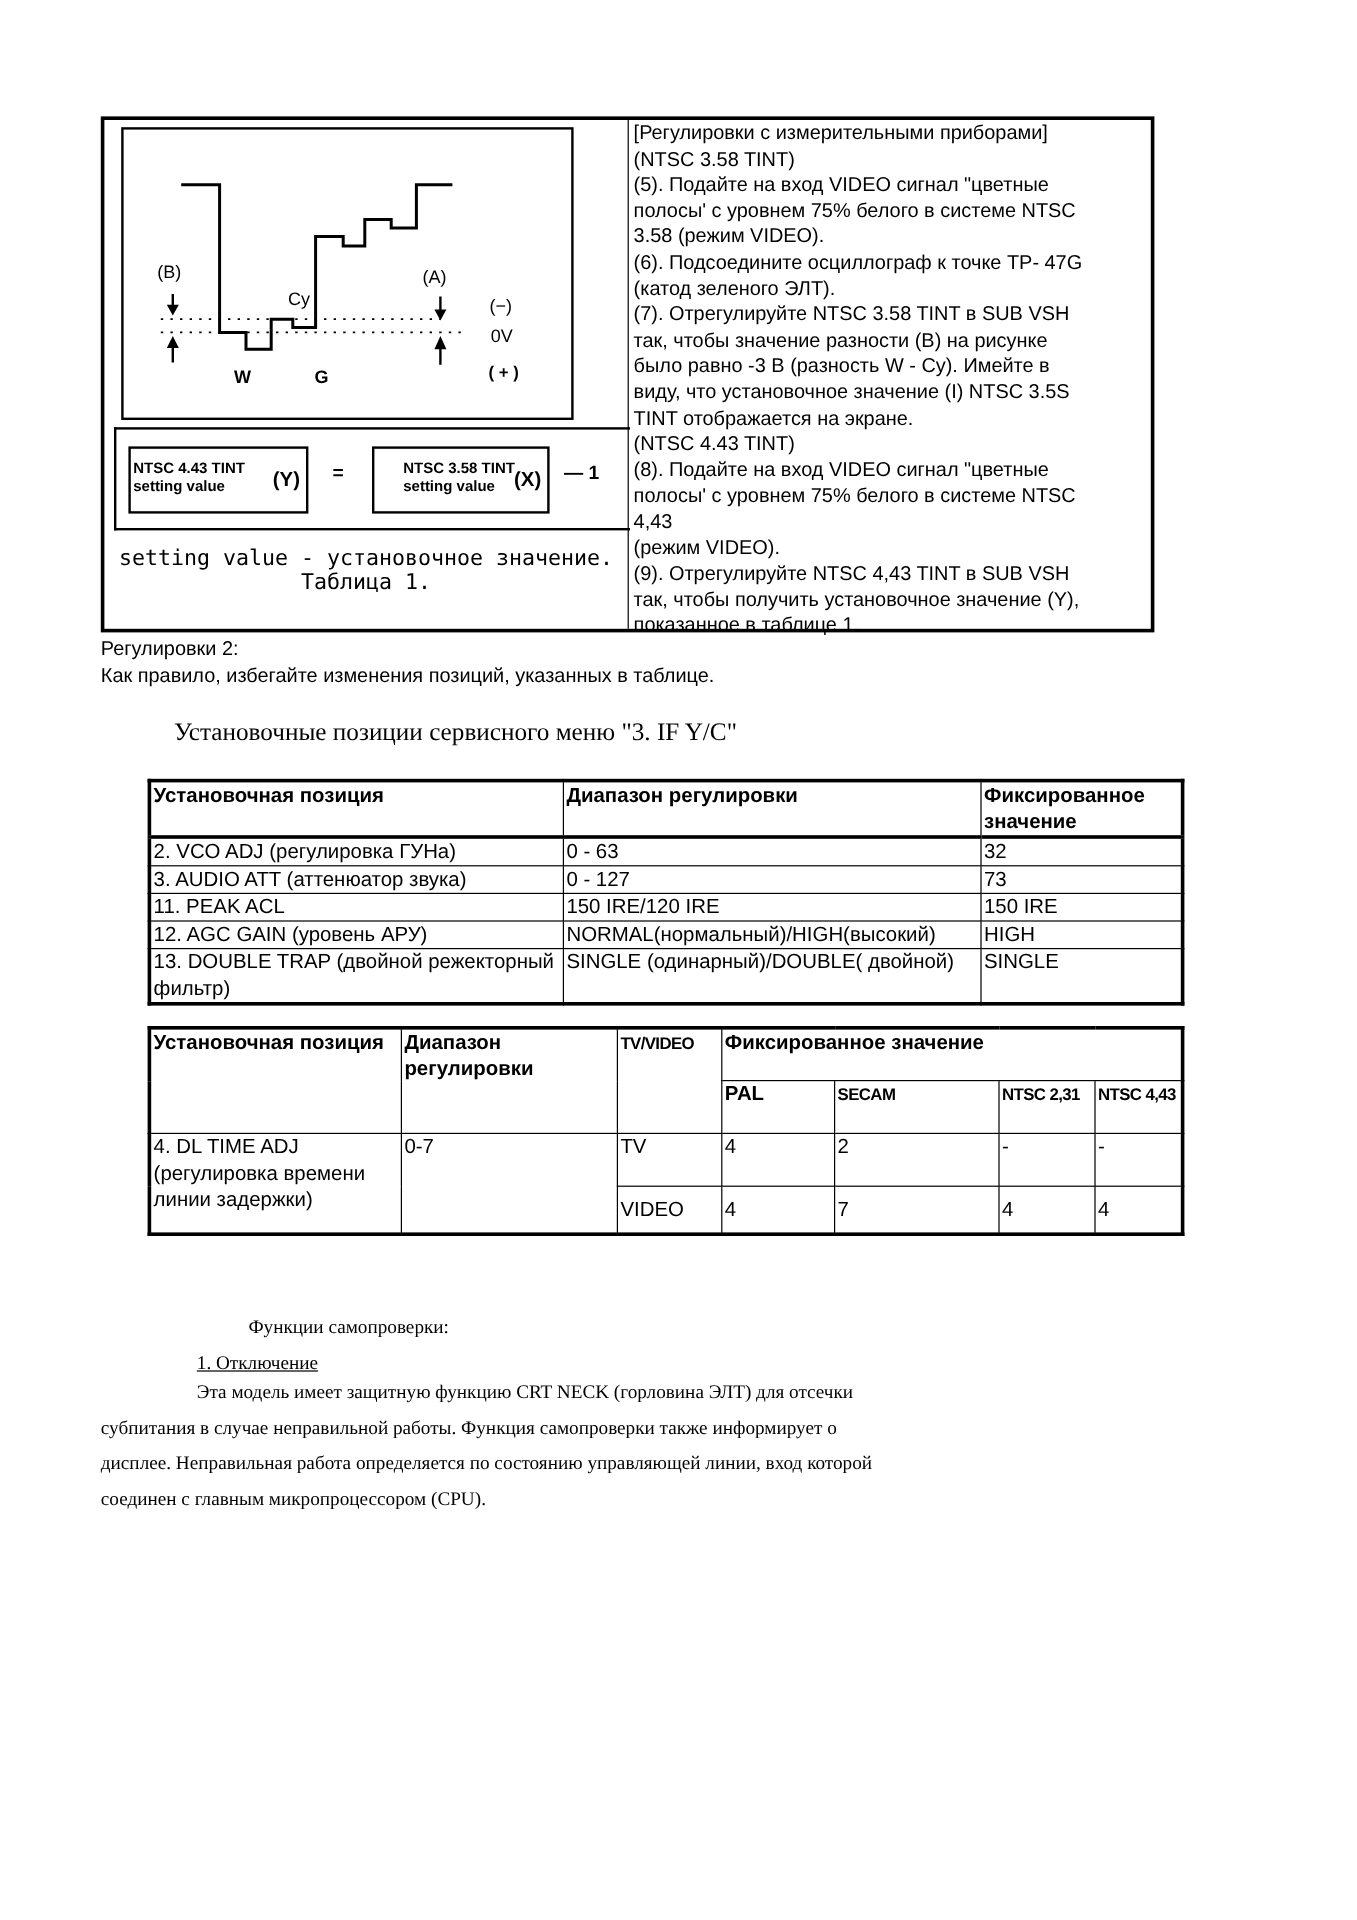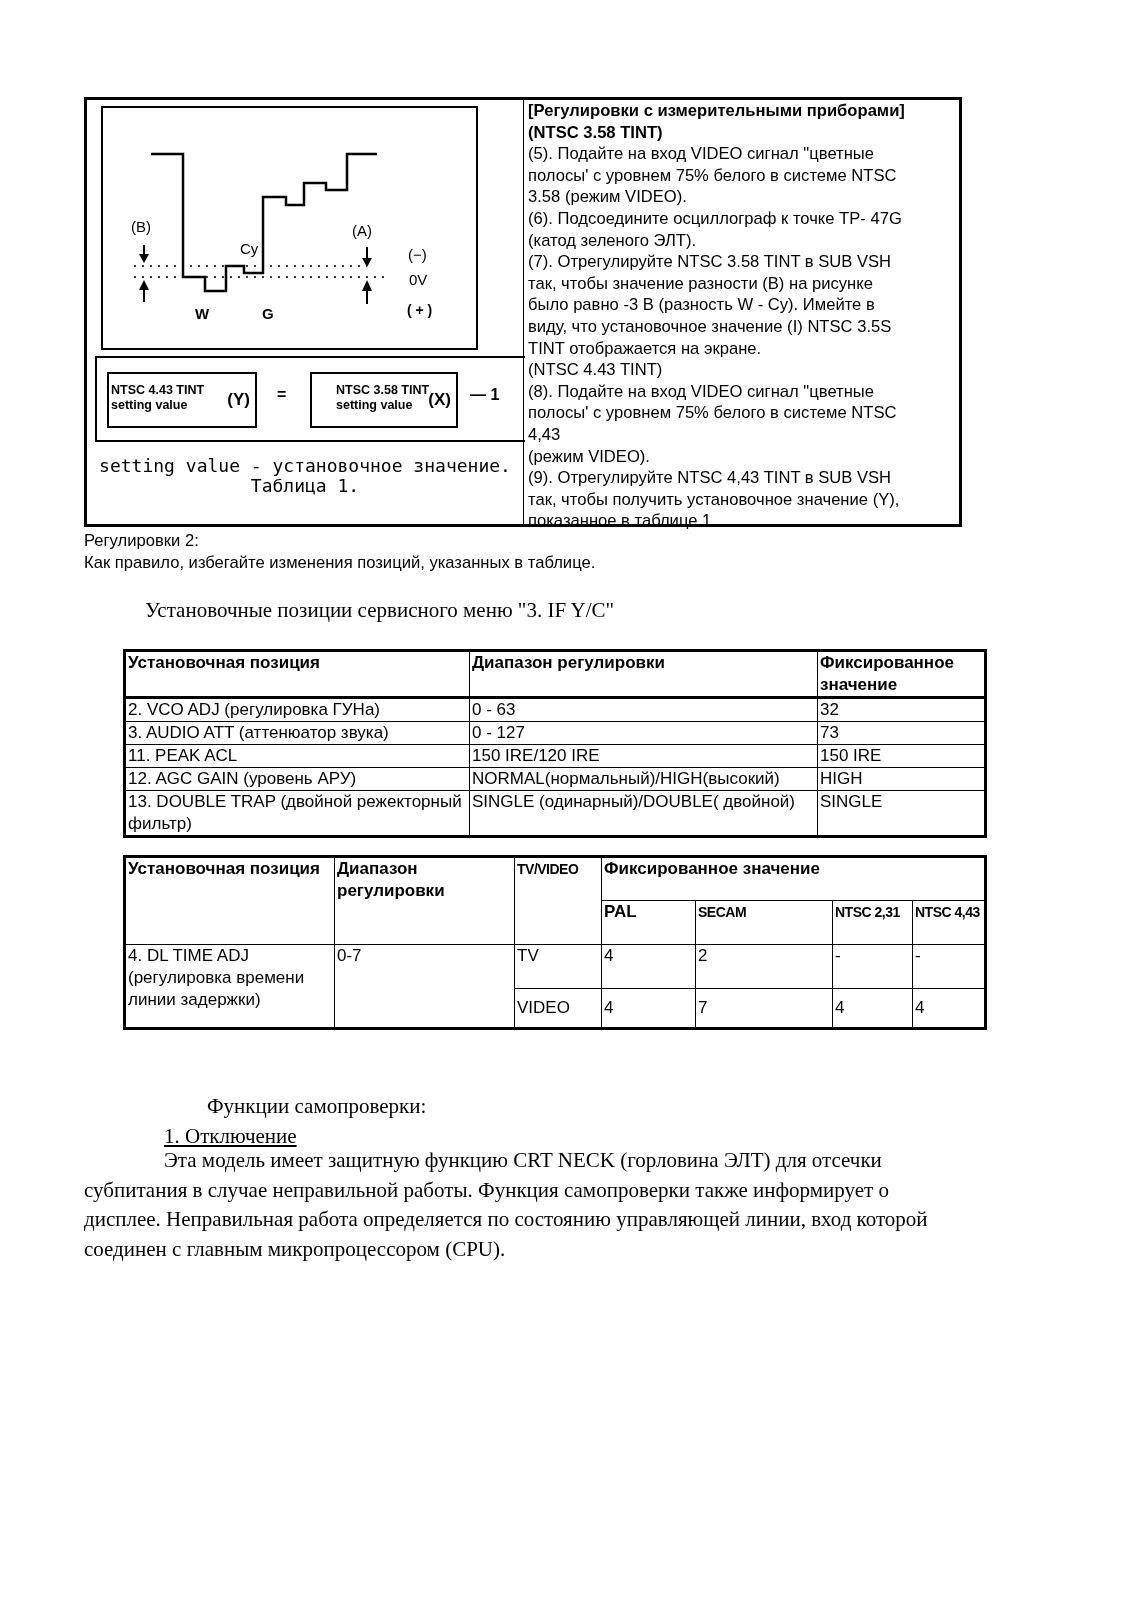--- a/index.html
+++ b/index.html
@@ -6,42 +6,42 @@
   body { width: 1131px; height: 1600px; position: relative; overflow: hidden; color: #000; }
   .sans { font-family: "Liberation Sans", sans-serif; }
   .serif { font-family: "Liberation Serif", serif; }
   .mono { font-family: "DejaVu Sans Mono", monospace; }
 
   
   #top-box { position: absolute; left: 84px; top: 97px; width: 878px; height: 430px; border: 3px solid #000; box-sizing: border-box; }
   #top-divider { position: absolute; left: 436px; top: 0; width: 1px; height: 100%; background: #000; }
   #fig-area { position: absolute; left: 0; top: 0; width: 436px; height: 100%; }
   #instr { position: absolute; left: 441px; top: 0; width: 432px; font-size: 16.6px; line-height: 21.6px; }
-  #instr .b { font-weight: bold; }
+  #instr .b { font-weight: normal; }
 
   
   #scope { position: absolute; left: 12px; top: 2px; width: 410px; height: 250px; }
   #formula-box { position: absolute; left: 8px; top: 256px; width: 430px; height: 86px; border: 2px solid #000; border-right: none; box-sizing: border-box; }
   .fbox { position: absolute; top: 14px; height: 56px; border: 2px solid #000; box-sizing: border-box; font-size: 12.5px; font-weight: bold; line-height: 15px; padding: 9px 0 0 2px; }
   .fbox .tag { position: absolute; right: 5px; top: 18px; font-size: 17px; font-weight: bold; }
   .fsym { position: absolute; top: 28px; font-size: 16px; font-weight: bold; }
   #fig-caption { position: absolute; left: 0; width: 436px; top: 356px; text-align: center; font-size: 18px; line-height: 20px; }
 
   .p { position: absolute; margin: 0; }
 
   table.grid { position: absolute; border-collapse: collapse; font-family: "Liberation Sans", sans-serif; }
   table.grid td { border: 1px solid #000; vertical-align: top; padding: 0 2px; }
   #t1 { left: 123px; top: 649px; width: 864px; border: 3px solid #000; font-size: 17px; line-height: 22px; }
   #t1 .h td { font-weight: bold; }
   #t1 tr.h td { border-bottom: 3px solid #000; }
   #t2 { left: 123px; top: 855px; width: 864px; border: 3px solid #000; font-size: 17px; line-height: 22px; }
   #t2 .bh { font-weight: bold; }
   .narrow { font-size: 14px; letter-spacing: -0.5px; }
 
-  .body-serif { font-family: "Liberation Serif", serif; font-size: 21px; line-height: 29.5px; }
+  .body-serif { font-family: "Liberation Serif", serif; font-size: 16px; line-height: 29.5px; }
 </style>
 </head>
 <body>
 
 <div id="top-box">
   <div id="fig-area">
     <svg id="scope" viewBox="0 0 410 250" width="410" height="250">
       <rect x="3" y="5" width="375" height="242" fill="none" stroke="#000" stroke-width="2"></rect>
 
       <polyline fill="none" stroke="#000" stroke-width="2.5" points="52,52 84,52 84,175 106,175 106,189 127,189 127,164 145,164 145,171 164,171 164,95 187,95 187,103 205,103 205,81 227,81 227,88 248,88 248,52 278,52"></polyline>

